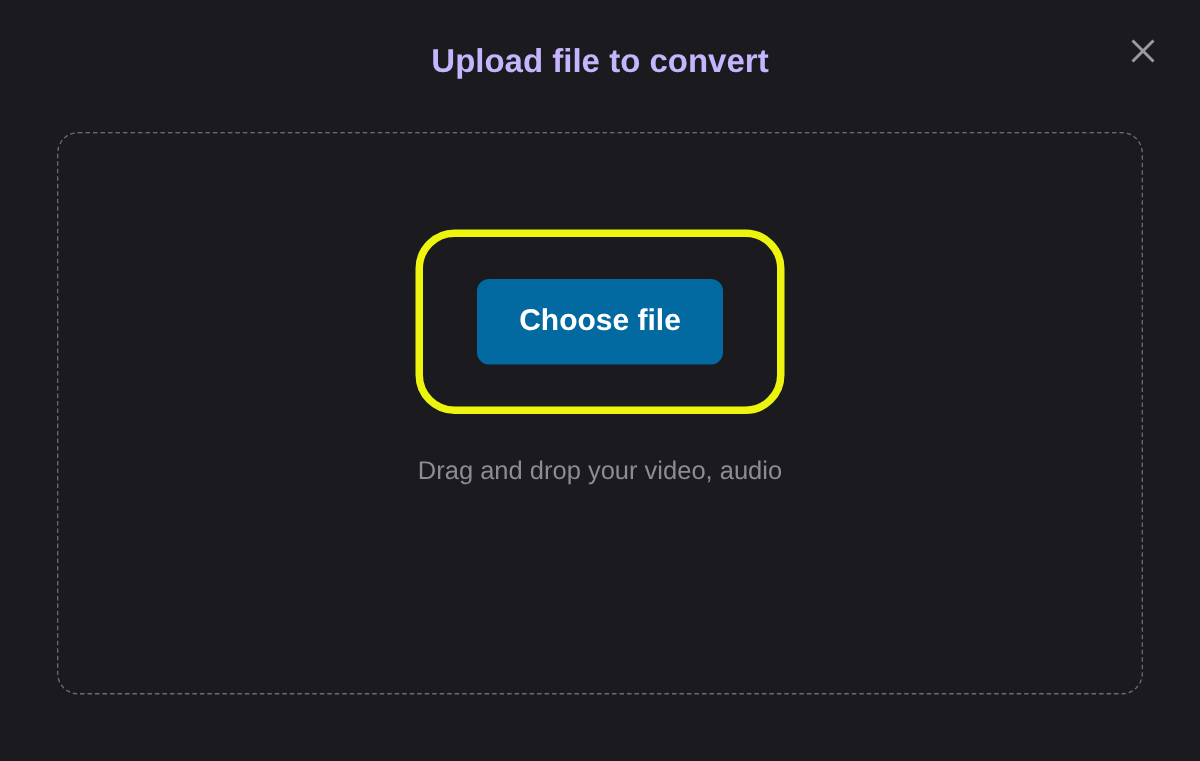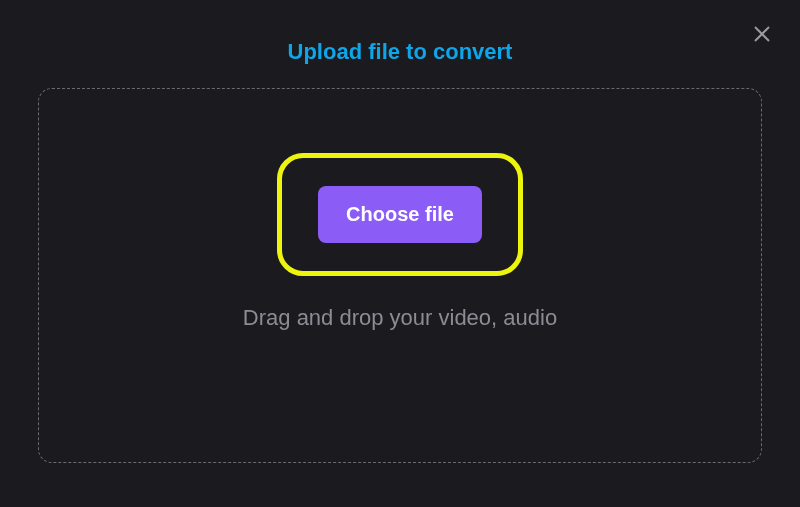--- a/index.html
+++ b/index.html
@@ -14,24 +14,23 @@
       font-family: -apple-system, BlinkMacSystemFont, 'Segoe UI', Arial, sans-serif;
       position: relative;
       overflow: hidden;
     }
     .header {
       position: relative;
       padding-top: 28px;
       text-align: center;
     }
     .title {
-      color: #0ea5e9;
+      color: #c4b5fd;
       font-size: 22px;
       font-weight: 700;
-      margin-top: 11px;
     }
     .close-btn {
       position: absolute;
       top: 22px;
       right: 26px;
       width: 24px;
       height: 24px;
       display: flex;
       align-items: center;
       justify-content: center;
@@ -59,34 +58,34 @@
     }
     .highlight-box {
       border: 5px solid #edf50e;
       border-radius: 26px;
       padding: 28px 36px;
       display: flex;
       align-items: center;
       justify-content: center;
     }
     .choose-btn {
-      background-color: #8b5cf6;
+      background-color: #0369a1;
       color: #ffffff;
       font-size: 20px;
       font-weight: 700;
       border: none;
       border-radius: 8px;
       padding: 17px 28px;
       cursor: pointer;
     }
     .subtext {
       margin-top: 24px;
       text-align: center;
       color: #8c8c94;
-      font-size: 22px;
+      font-size: 17px;
       line-height: 1.6;
       font-weight: 400;
     }
   </style>
 </head>
 <body>
 
 <div class="header">
   <div class="title">Upload file to convert</div>
   <button class="close-btn">

